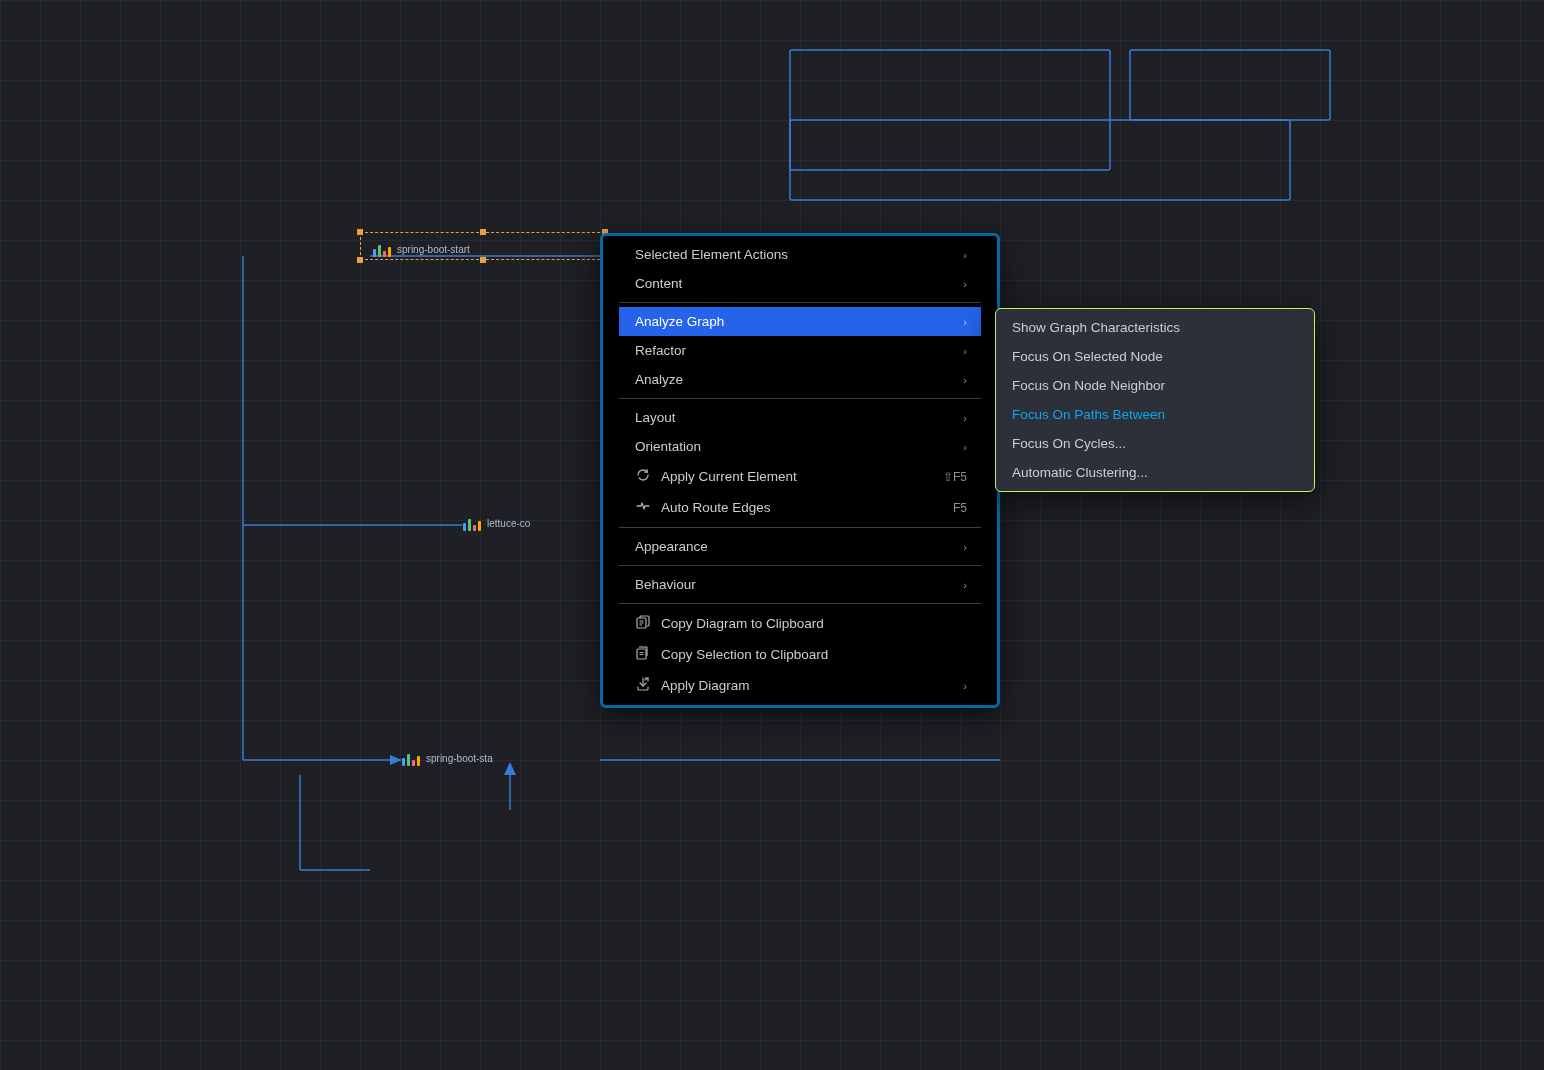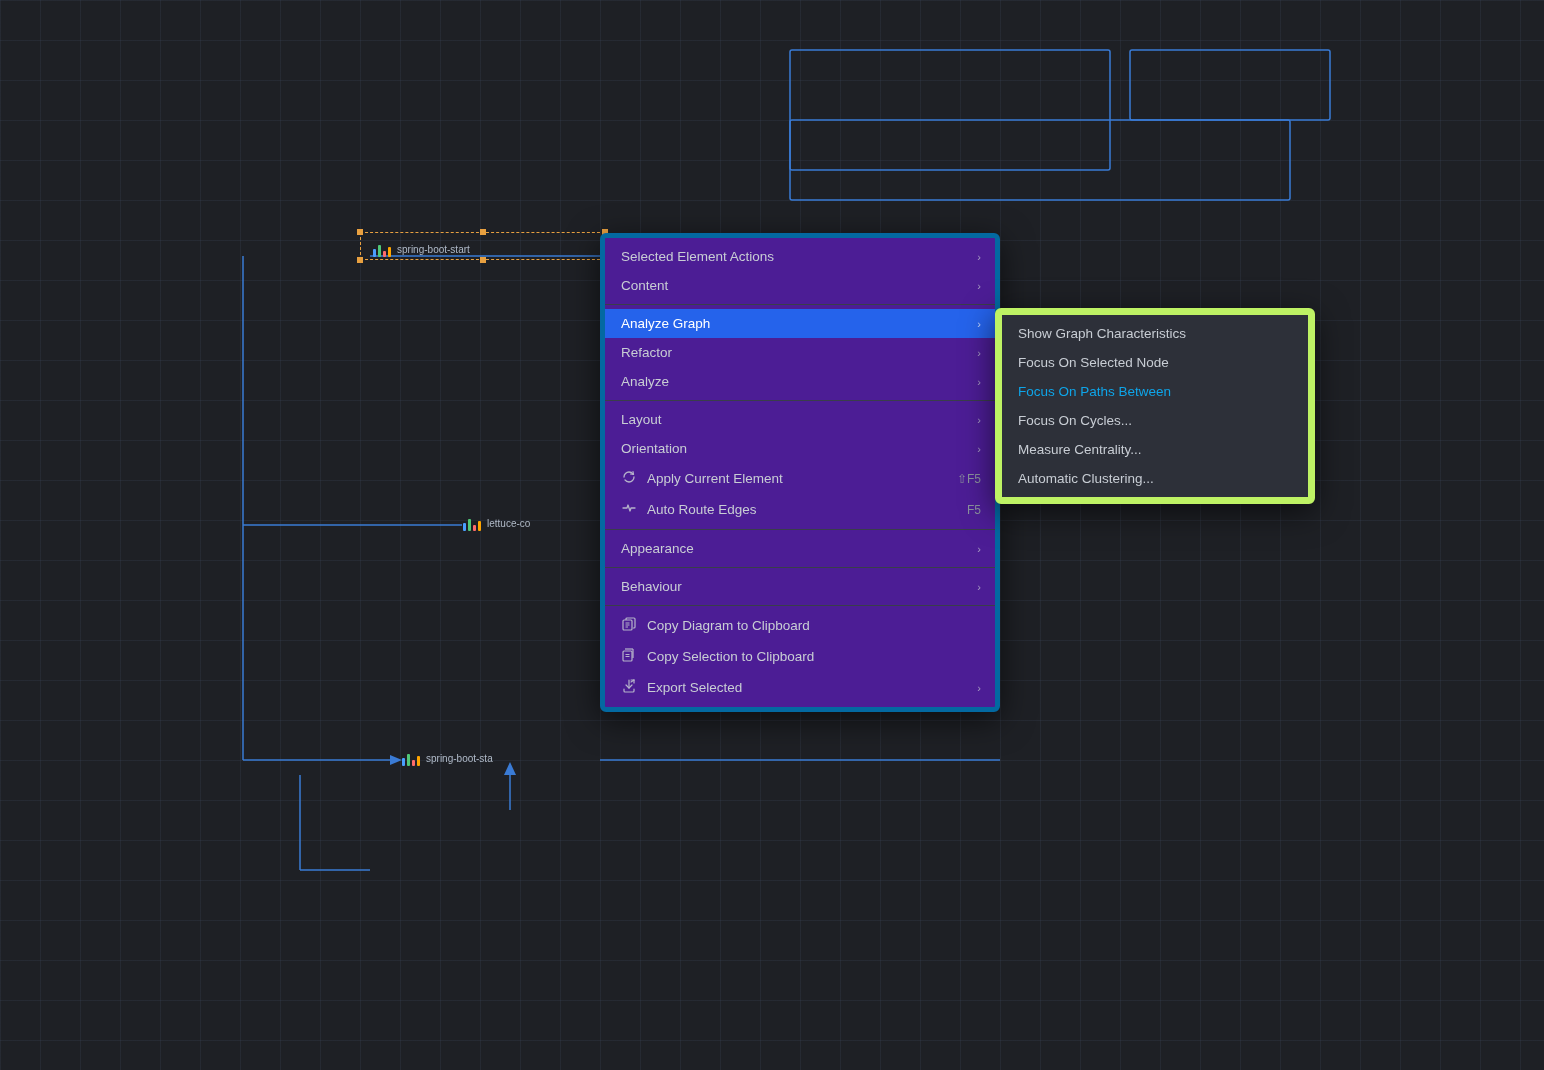--- a/index.html
+++ b/index.html
@@ -48,25 +48,25 @@
       width: 3px;
       border-radius: 1px;
     }
 
     
     .context-menu {
       position: absolute;
       top: 233px;
       left: 600px;
       width: 400px;
-      background: #4c1d95;
-      border: 5px solid #0369a1;
+      background: #000000;
+      border: 3px solid #0369a1;
       border-radius: 6px;
       box-shadow: 0 8px 32px rgba(0,0,0,0.6);
-      padding: 4px 0;
+      padding: 4px 16px;
       z-index: 100;
     }
 
     .menu-item {
       display: flex;
       align-items: center;
       justify-content: space-between;
       padding: 7px 14px 7px 16px;
       cursor: pointer;
       color: #c8cdd4;
@@ -115,21 +115,21 @@
       margin: 4px 0;
     }
 
     
     .submenu {
       position: absolute;
       top: 308px;
       left: 995px;
       width: 320px;
       background: #2d3039;
-      border: 7px solid #bef264;
+      border: 1px solid #bef264;
       border-radius: 6px;
       box-shadow: 0 8px 32px rgba(0,0,0,0.6);
       padding: 4px 0;
       z-index: 101;
     }
 
     .submenu .menu-item {
       font-size: 13.5px;
       padding: 7px 14px 7px 16px;
     }
@@ -343,47 +343,47 @@
       <span class="menu-item-icon">
         <svg width="14" height="14" viewBox="0 0 14 14" fill="none">
           <path d="M2 10V12C2 12.55 2.45 13 3 13H11C11.55 13 12 12.55 12 12V10" stroke="#c8cdd4" stroke-width="1.2" stroke-linecap="round"></path>
           <path d="M7 1L7 9" stroke="#c8cdd4" stroke-width="1.2" stroke-linecap="round"></path>
           <path d="M4 6L7 9L10 6" stroke="#c8cdd4" stroke-width="1.2" stroke-linecap="round" stroke-linejoin="round"></path>
           <path d="M9 3L12 1" stroke="#c8cdd4" stroke-width="1.2" stroke-linecap="round"></path>
           <path d="M12 1L12 4" stroke="#c8cdd4" stroke-width="1.2" stroke-linecap="round"></path>
           <path d="M12 1L9 1" stroke="#c8cdd4" stroke-width="1.2" stroke-linecap="round"></path>
         </svg>
       </span>
-      <span>Export Selected</span>
+      <span>Apply Diagram</span>
     </div>
     <span class="chevron">›</span>
   </div>
 
 </div>
 
 <div class="submenu">
 
   <div class="menu-item">
     <span>Show Graph Characteristics</span>
   </div>
 
   <div class="menu-item">
     <span>Focus On Selected Node</span>
   </div>
 
+  <div class="menu-item">
+    <span>Focus On Node Neighbor</span>
+  </div>
 
   <div class="menu-item disabled">
     <span>Focus On Paths Between</span>
   </div>
 
   <div class="menu-item">
     <span>Focus On Cycles...</span>
   </div>
 
-  <div class="menu-item">
-    <span>Measure Centrality...</span>
-  </div>
 
   <div class="menu-item">
     <span>Automatic Clustering...</span>
   </div>
 
 </div>
 
 </body></html>

